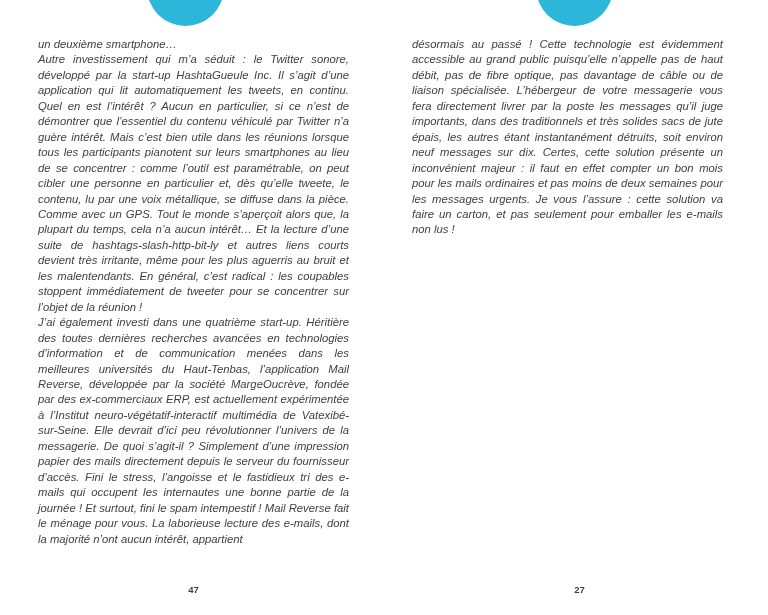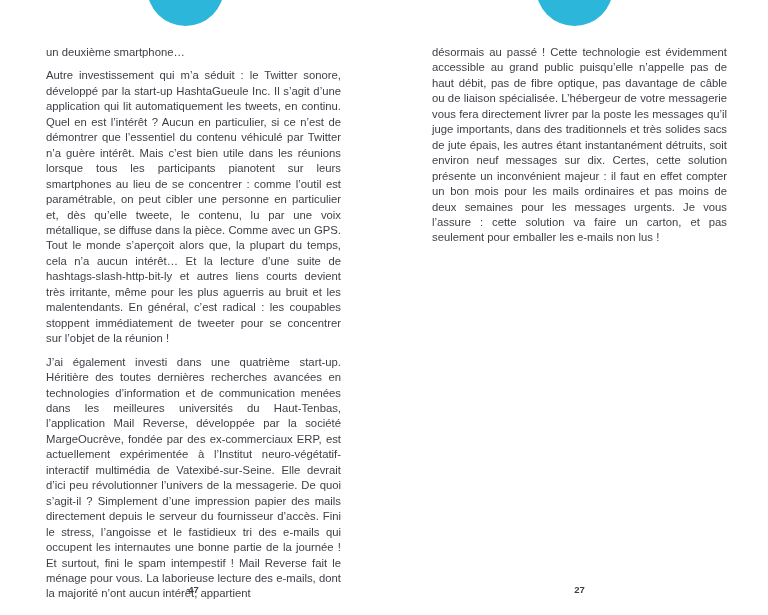--- a/index.html
+++ b/index.html
@@ -30,22 +30,22 @@
     top: 37px;
     width: 311px;
     color: #3e3e46;
     font-size: 11.3px;
     line-height: 15.45px;
     text-align: justify;
     hyphens: auto;
     -webkit-hyphens: auto;
   }
   .page-column.left  { left: 38px; }
-  .page-column.right { left: 424px; }
-  .page-column p { margin: 8px; }
+  .page-column.right { left: 412px; }
+  .page-column p { margin: 0; font-style: italic; }
   .page-footer {
     position: absolute;
     top: 584px;
     width: 311px;
     text-align: center;
     font-size: 9.5px;
     font-weight: bold;
     color: #3e3e46;
   }
   .page-footer.left  { left: 38px; }

